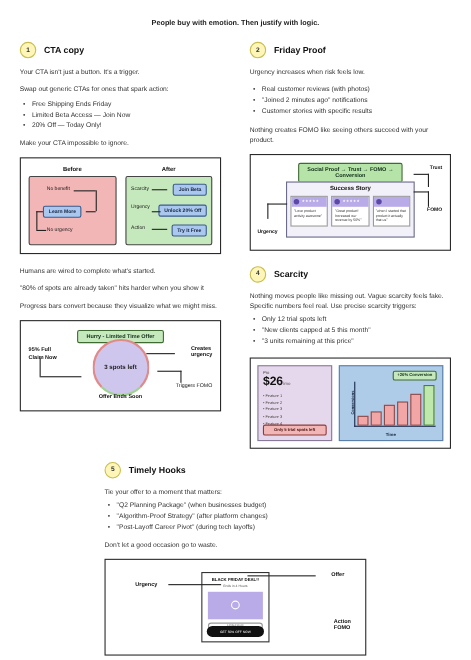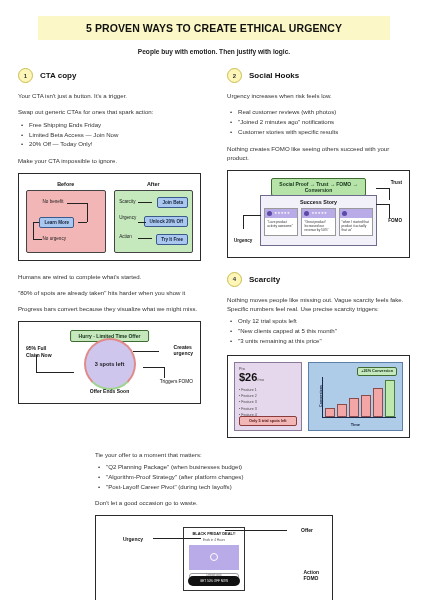--- a/index.html
+++ b/index.html
@@ -152,23 +152,20 @@
   .anno { position: absolute; font-size: 5px; font-weight: bold; color: #111; white-space: nowrap; line-height: 1.3; }
   .anno.norm { font-weight: normal; }
   .ln { position: absolute; background: #222; }
   .ln.h { height: 1px; } .ln.v { width: 1px; }
 </style>
 </head>
 <body>
 
 <div class="page">
 
-  <div class="title-band">
-    <h1>5 PROVEN WAYS TO CREATE ETHICAL URGENCY</h1>
-  </div>
   <div class="subtitle">People buy with emotion. Then justify with logic.</div>
 
   <div class="cols">
 
     <div class="col">
       <div class="sec-head">
         <div class="badge">1</div>
         <div class="sec-title">CTA copy</div>
       </div>
       <div class="body-text">Your CTA isn't just a button. It's a trigger.</div>
@@ -212,21 +209,21 @@
               </div>
             </div>
           </div>
         </div>
       </div>
     </div>
 
     <div class="col">
       <div class="sec-head">
         <div class="badge">2</div>
-        <div class="sec-title">Social Hooks</div>
+        <div class="sec-title">Friday Proof</div>
       </div>
       <div class="body-text">Urgency increases when risk feels low.</div>
       <ul class="bullets">
         <li>Real customer reviews (with photos)</li>
         <li>"Joined 2 minutes ago" notifications</li>
         <li>Customer stories with specific results</li>
       </ul>
       <div class="body-text">Nothing creates FOMO like seeing others succeed with your product.</div>
 
       <div class="fig" style="height:88px">
@@ -346,20 +343,24 @@
               </div>
               <div class="xlab">Time</div>
             </div>
           </div>
         </div>
       </div>
     </div>
   </div>
 
   <div style="width:238px;margin:12px auto 0 auto">
+    <div class="sec-head" style="justify-content:flex-start">
+      <div class="badge">5</div>
+      <div class="sec-title">Timely Hooks</div>
+    </div>
     <div class="body-text" style="margin-bottom:3px">Tie your offer to a moment that matters:</div>
     <ul class="bullets">
       <li>"Q2 Planning Package" (when businesses budget)</li>
       <li>"Algorithm-Proof Strategy" (after platform changes)</li>
       <li>"Post-Layoff Career Pivot" (during tech layoffs)</li>
     </ul>
     <div class="body-text">Don't let a good occasion go to waste.</div>
 
     <div class="fig" style="height:88px;margin-top:5px">
       <div class="fig-inner">

